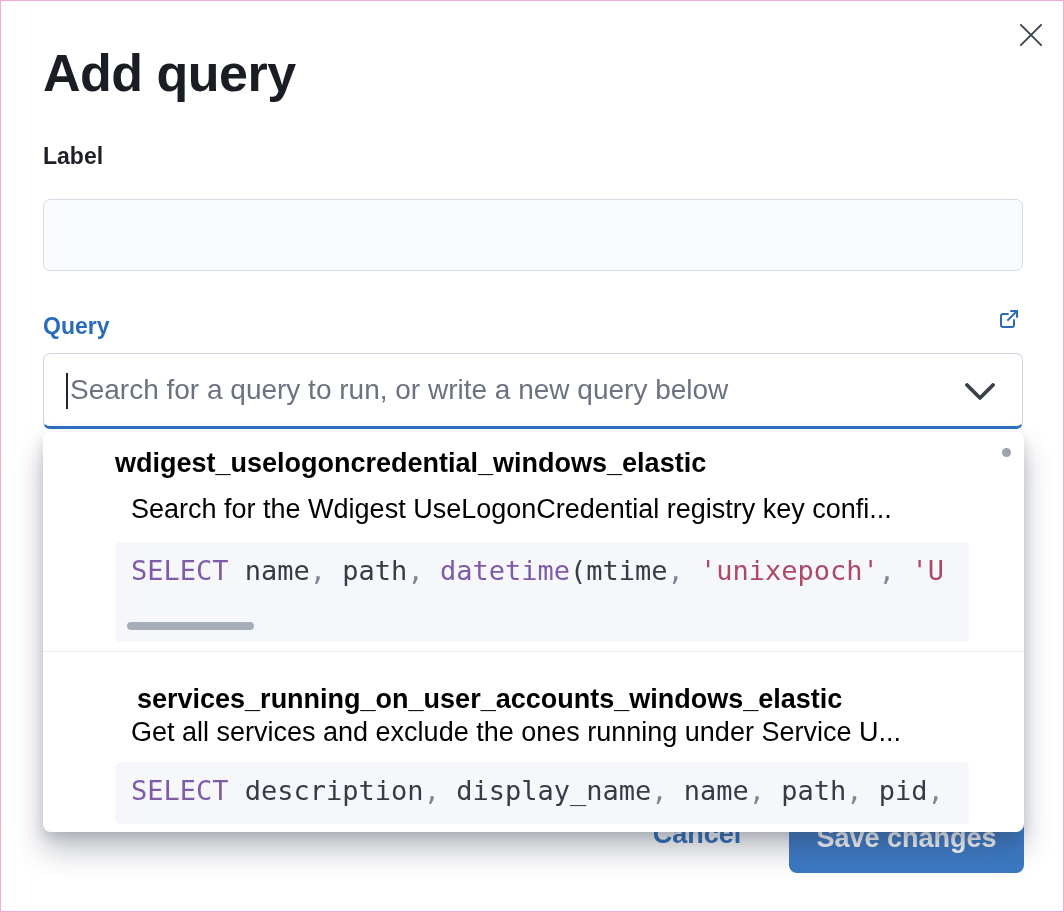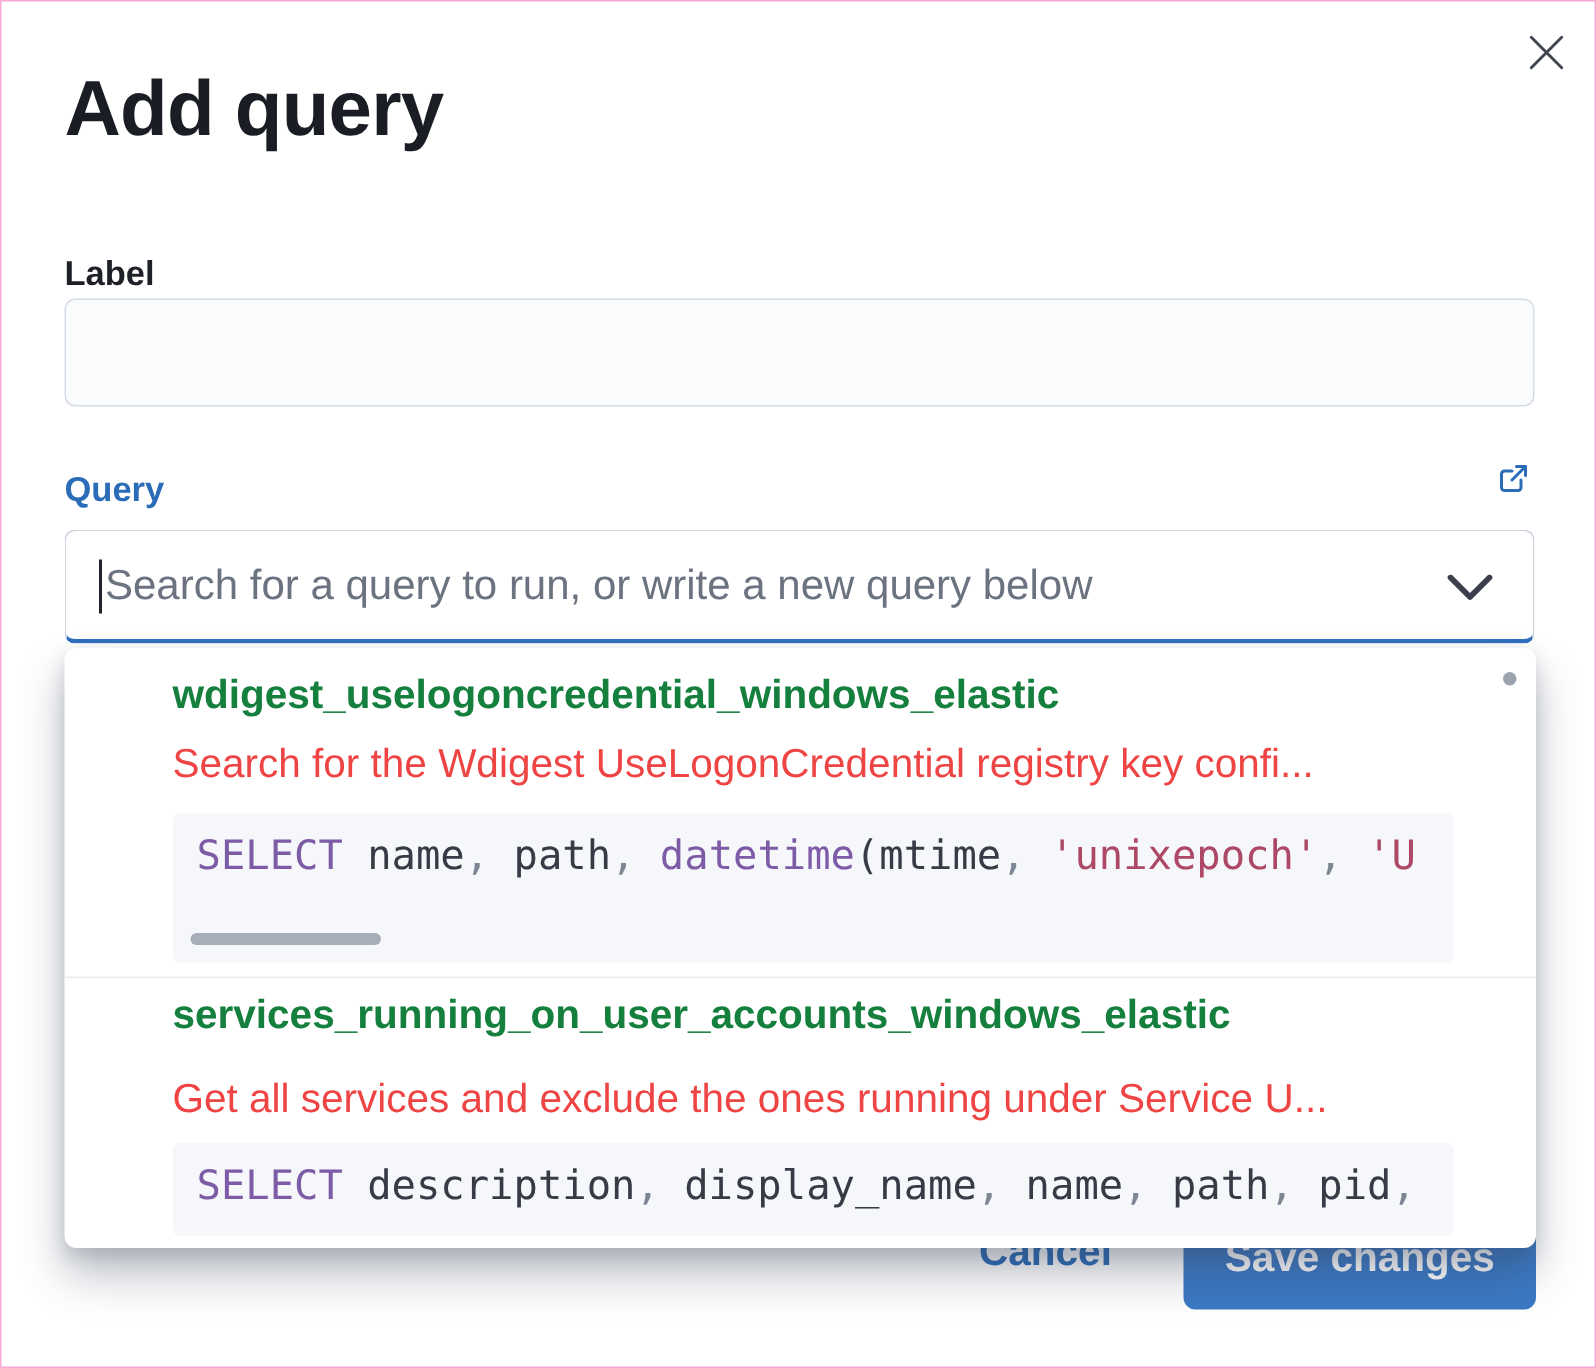--- a/index.html
+++ b/index.html
@@ -4,43 +4,43 @@
 <style>
   html,body{margin:0;padding:0;background:#fff;}
   body{font-family:"Liberation Sans",sans-serif;-webkit-font-smoothing:antialiased;}
   .frame{position:relative;width:1064px;height:912px;box-sizing:border-box;border:1px solid #f9a8d4;background:#fff;overflow:hidden;}
 
   
   .modal-title{position:absolute;left:42px;top:42px;margin:0;font-size:52px;font-weight:700;letter-spacing:-0.5px;color:#1b1d24;}
   .close-btn{position:absolute;top:12px;right:10px;width:44px;height:44px;background:none;border:none;padding:0;cursor:pointer;display:flex;align-items:center;justify-content:center;}
 
   
-  .field-label{position:absolute;left:42px;top:168px;font-size:23px;font-weight:700;color:#1d2026;}
+  .field-label{position:absolute;left:42px;top:142px;font-size:23px;font-weight:700;color:#1d2026;}
   .label-input{position:absolute;left:42px;top:198px;width:980px;height:72px;box-sizing:border-box;background:#fafbfd;border:1px solid #d5dbe6;border-radius:7px;resize:none;outline:none;padding:12px 16px;font:24px "Liberation Sans",sans-serif;color:#343741;}
 
   
   .query-label{position:absolute;left:42px;top:312px;font-size:23px;font-weight:700;color:var(--primary-blue,#2a6cb8);}
   .schema-link{position:absolute;right:42px;top:306px;display:flex;align-items:center;gap:12px;font-size:27px;font-weight:700;color:var(--primary-blue,#2a6cb8);text-decoration:none;cursor:pointer;}
 
   
   .combobox{position:absolute;left:42px;top:352px;width:980px;height:76px;box-sizing:border-box;background:#fff;border:1px solid #ccd4e0;border-bottom:3px solid var(--focus-blue,#2e70c1);border-radius:7px;}
   .text-caret{position:absolute;left:22px;top:19px;width:2px;height:36px;background:#202329;}
   .search-input{position:absolute;left:24px;top:1px;width:890px;height:68px;border:none;outline:none;background:transparent;font-family:"Liberation Sans",sans-serif;font-size:28px;color:#000000;}
   .search-input::placeholder{color:#6b7280;opacity:1;}
   .chevron{position:absolute;right:26px;top:29px;}
 
   
   .dropdown{position:absolute;left:42px;top:431px;width:981px;height:400px;background:#fff;border-radius:8px;box-shadow:0 18px 30px rgba(55,65,85,.33),0 5px 12px rgba(55,65,85,.18);z-index:10;overflow:hidden;}
   .vscroll-dot{position:absolute;top:16px;right:13px;width:9px;height:9px;border-radius:50%;background:#9ba3ae;z-index:3;}
   .option{position:absolute;left:0;width:100%;cursor:pointer;}
   .opt-a{top:0;height:219px;}
   .opt-b{top:219px;height:181px;}
-  .opt-title{position:absolute;left:72px;top:16px;font-size:27px;font-weight:700;color:#15803d;white-space:nowrap;}
-  .opt-b .opt-title{top:10px;}
-  .opt-desc{position:absolute;left:72px;top:62px;font-size:27px;color:#ef4444;white-space:nowrap;}
+  .opt-title{position:absolute;left:72px;top:16px;font-size:27px;font-weight:700;color:#000000;white-space:nowrap;}
+  .opt-b .opt-title{top:33px;margin-left:22px;}
+  .opt-desc{position:absolute;left:88px;top:62px;font-size:27px;color:#000000;white-space:nowrap;}
   .opt-b .opt-desc{top:66px;}
   .code-block{position:absolute;left:72px;top:110px;width:854px;height:100px;background:#f5f7fa;border-radius:5px;overflow:hidden;}
   .opt-b .code-block{top:111px;height:62px;}
   .code-block code{position:absolute;left:16px;top:13px;font-family:"DejaVu Sans Mono",monospace;font-size:27px;white-space:pre;color:var(--code-text,#363b45);}
   .tok-kw{color:var(--keyword-purple,#7d5ba6);}
   .tok-st{color:var(--string-red,#ad4866);}
   .tok-pu{color:var(--punctuation-gray,#7e8694);}
   .tok-tx{color:var(--code-text,#363b45);margin-top:12px;}
   .hscroll-thumb{position:absolute;left:12px;top:80px;width:127px;height:8px;border-radius:4px;background:#a8aeb9;cursor:pointer;}
   .divider{position:absolute;left:0;top:219px;width:100%;height:1px;background:#e7ebf2;}

